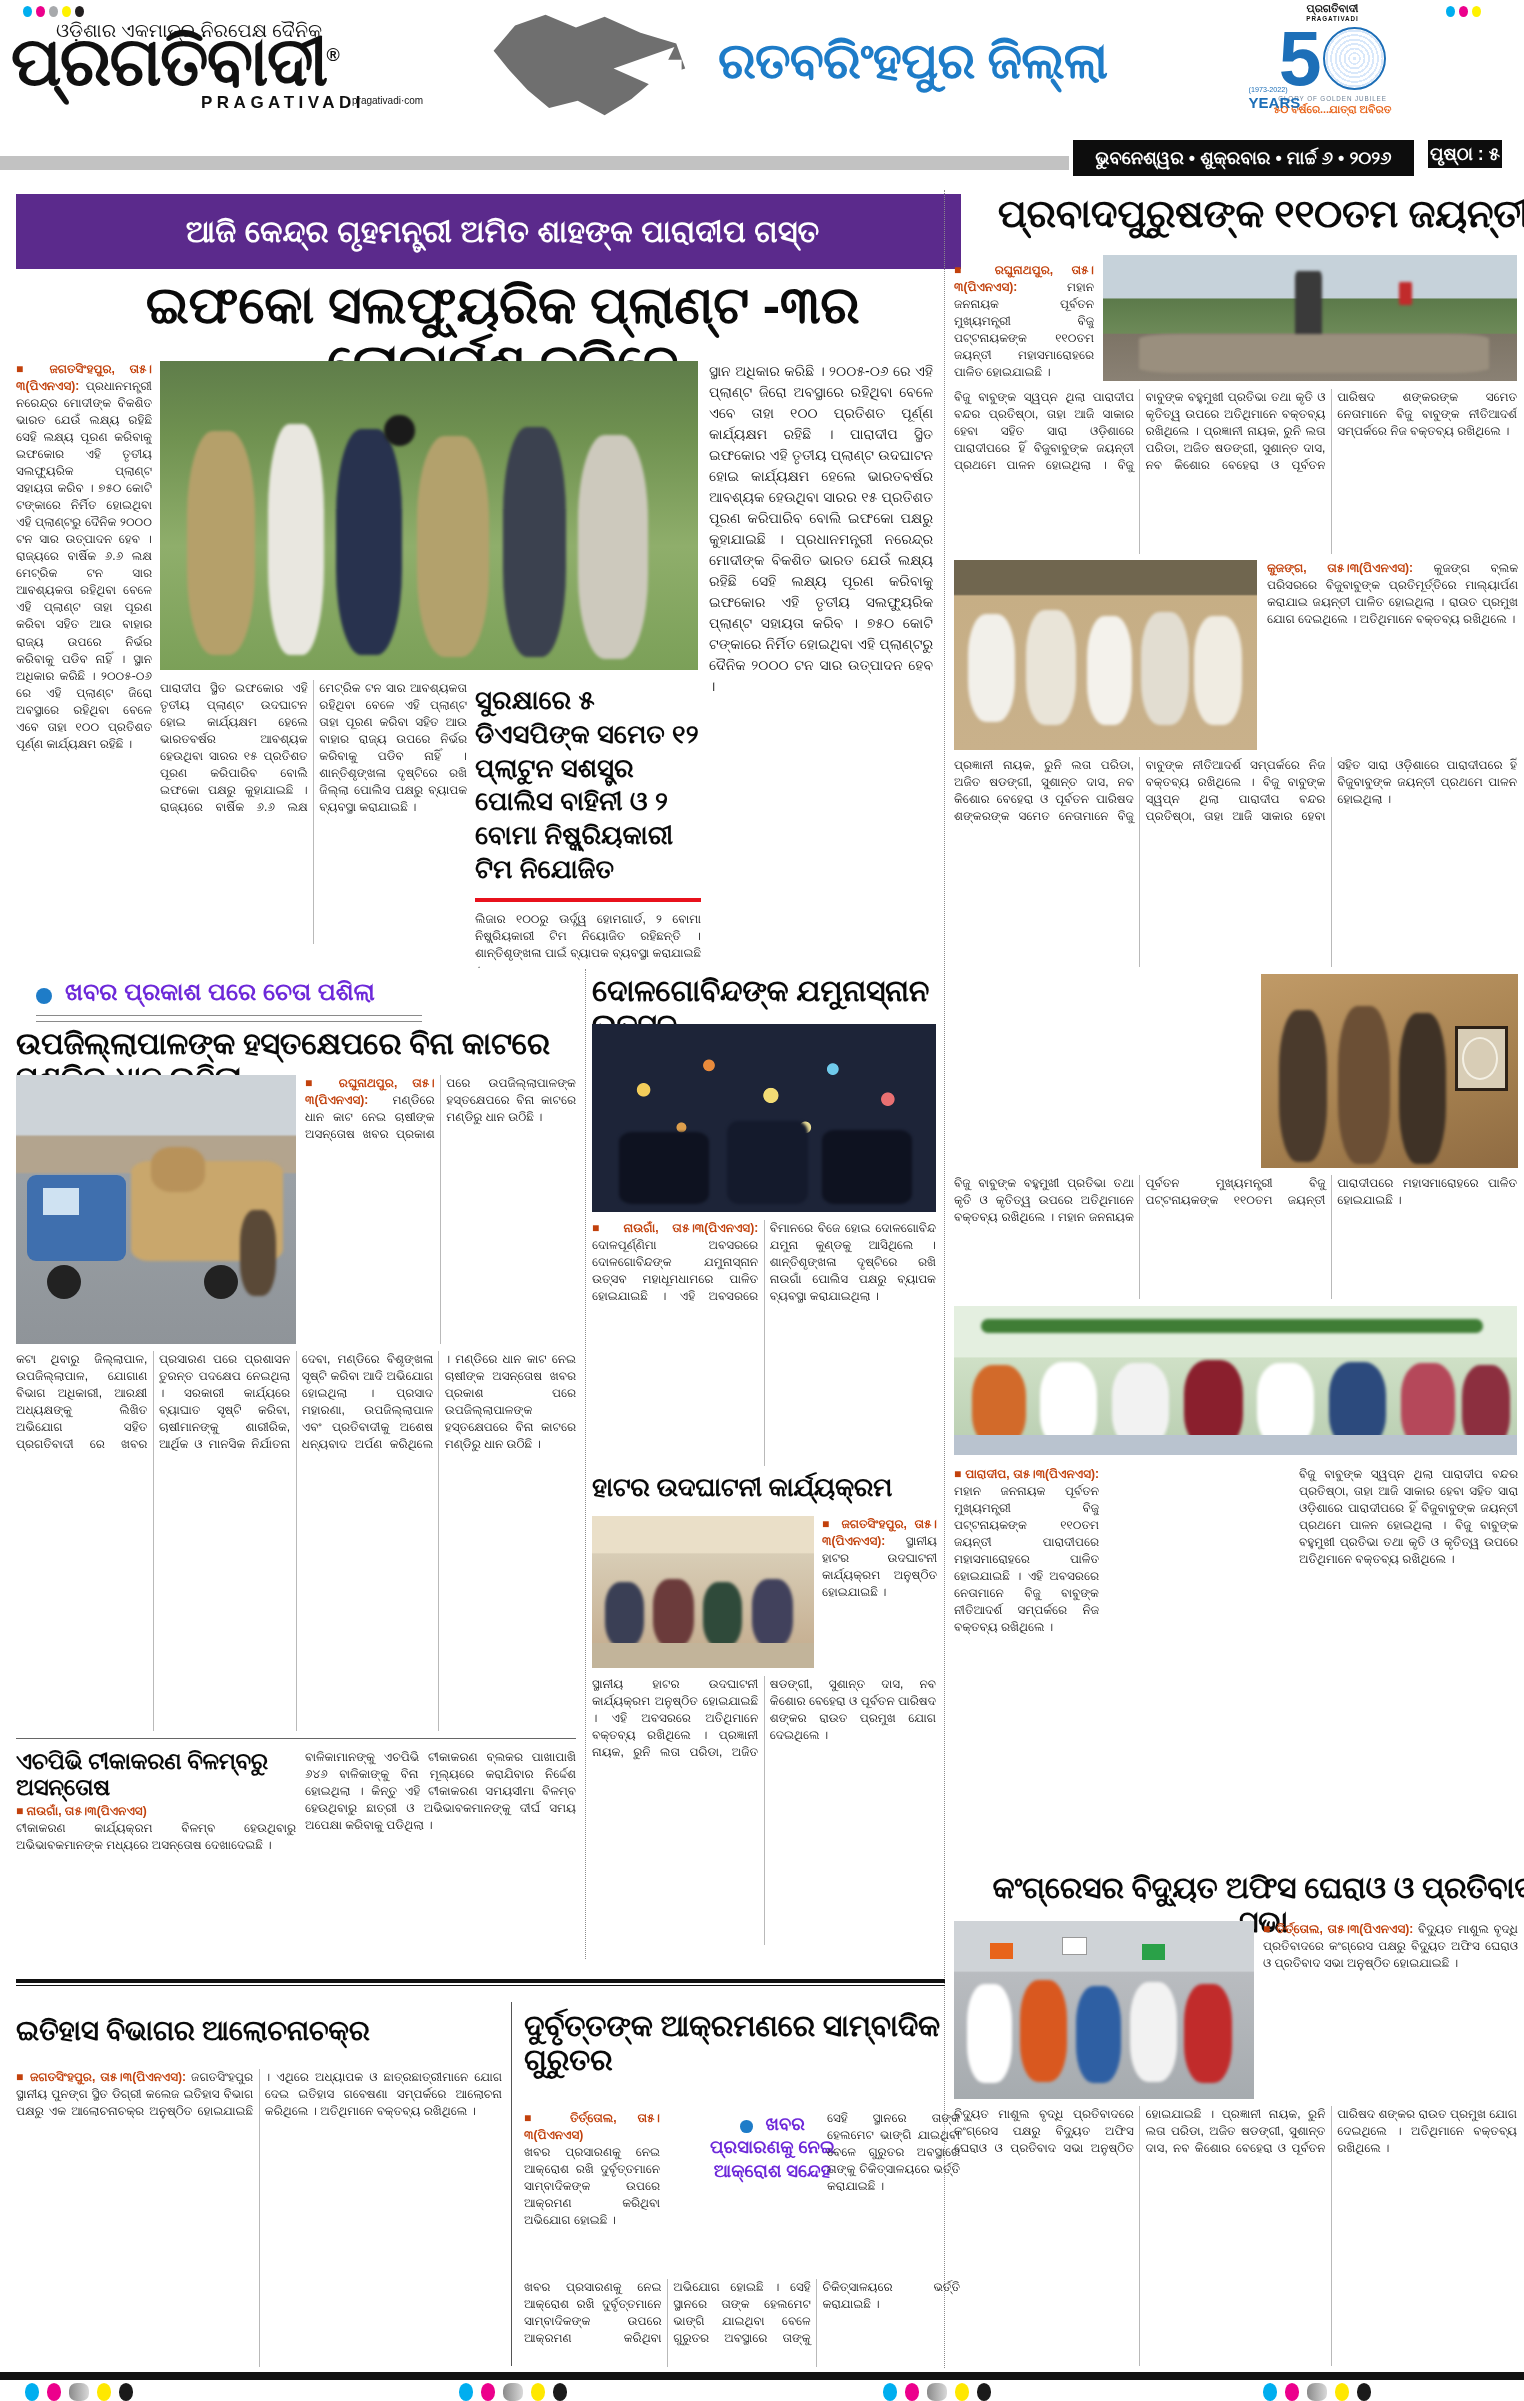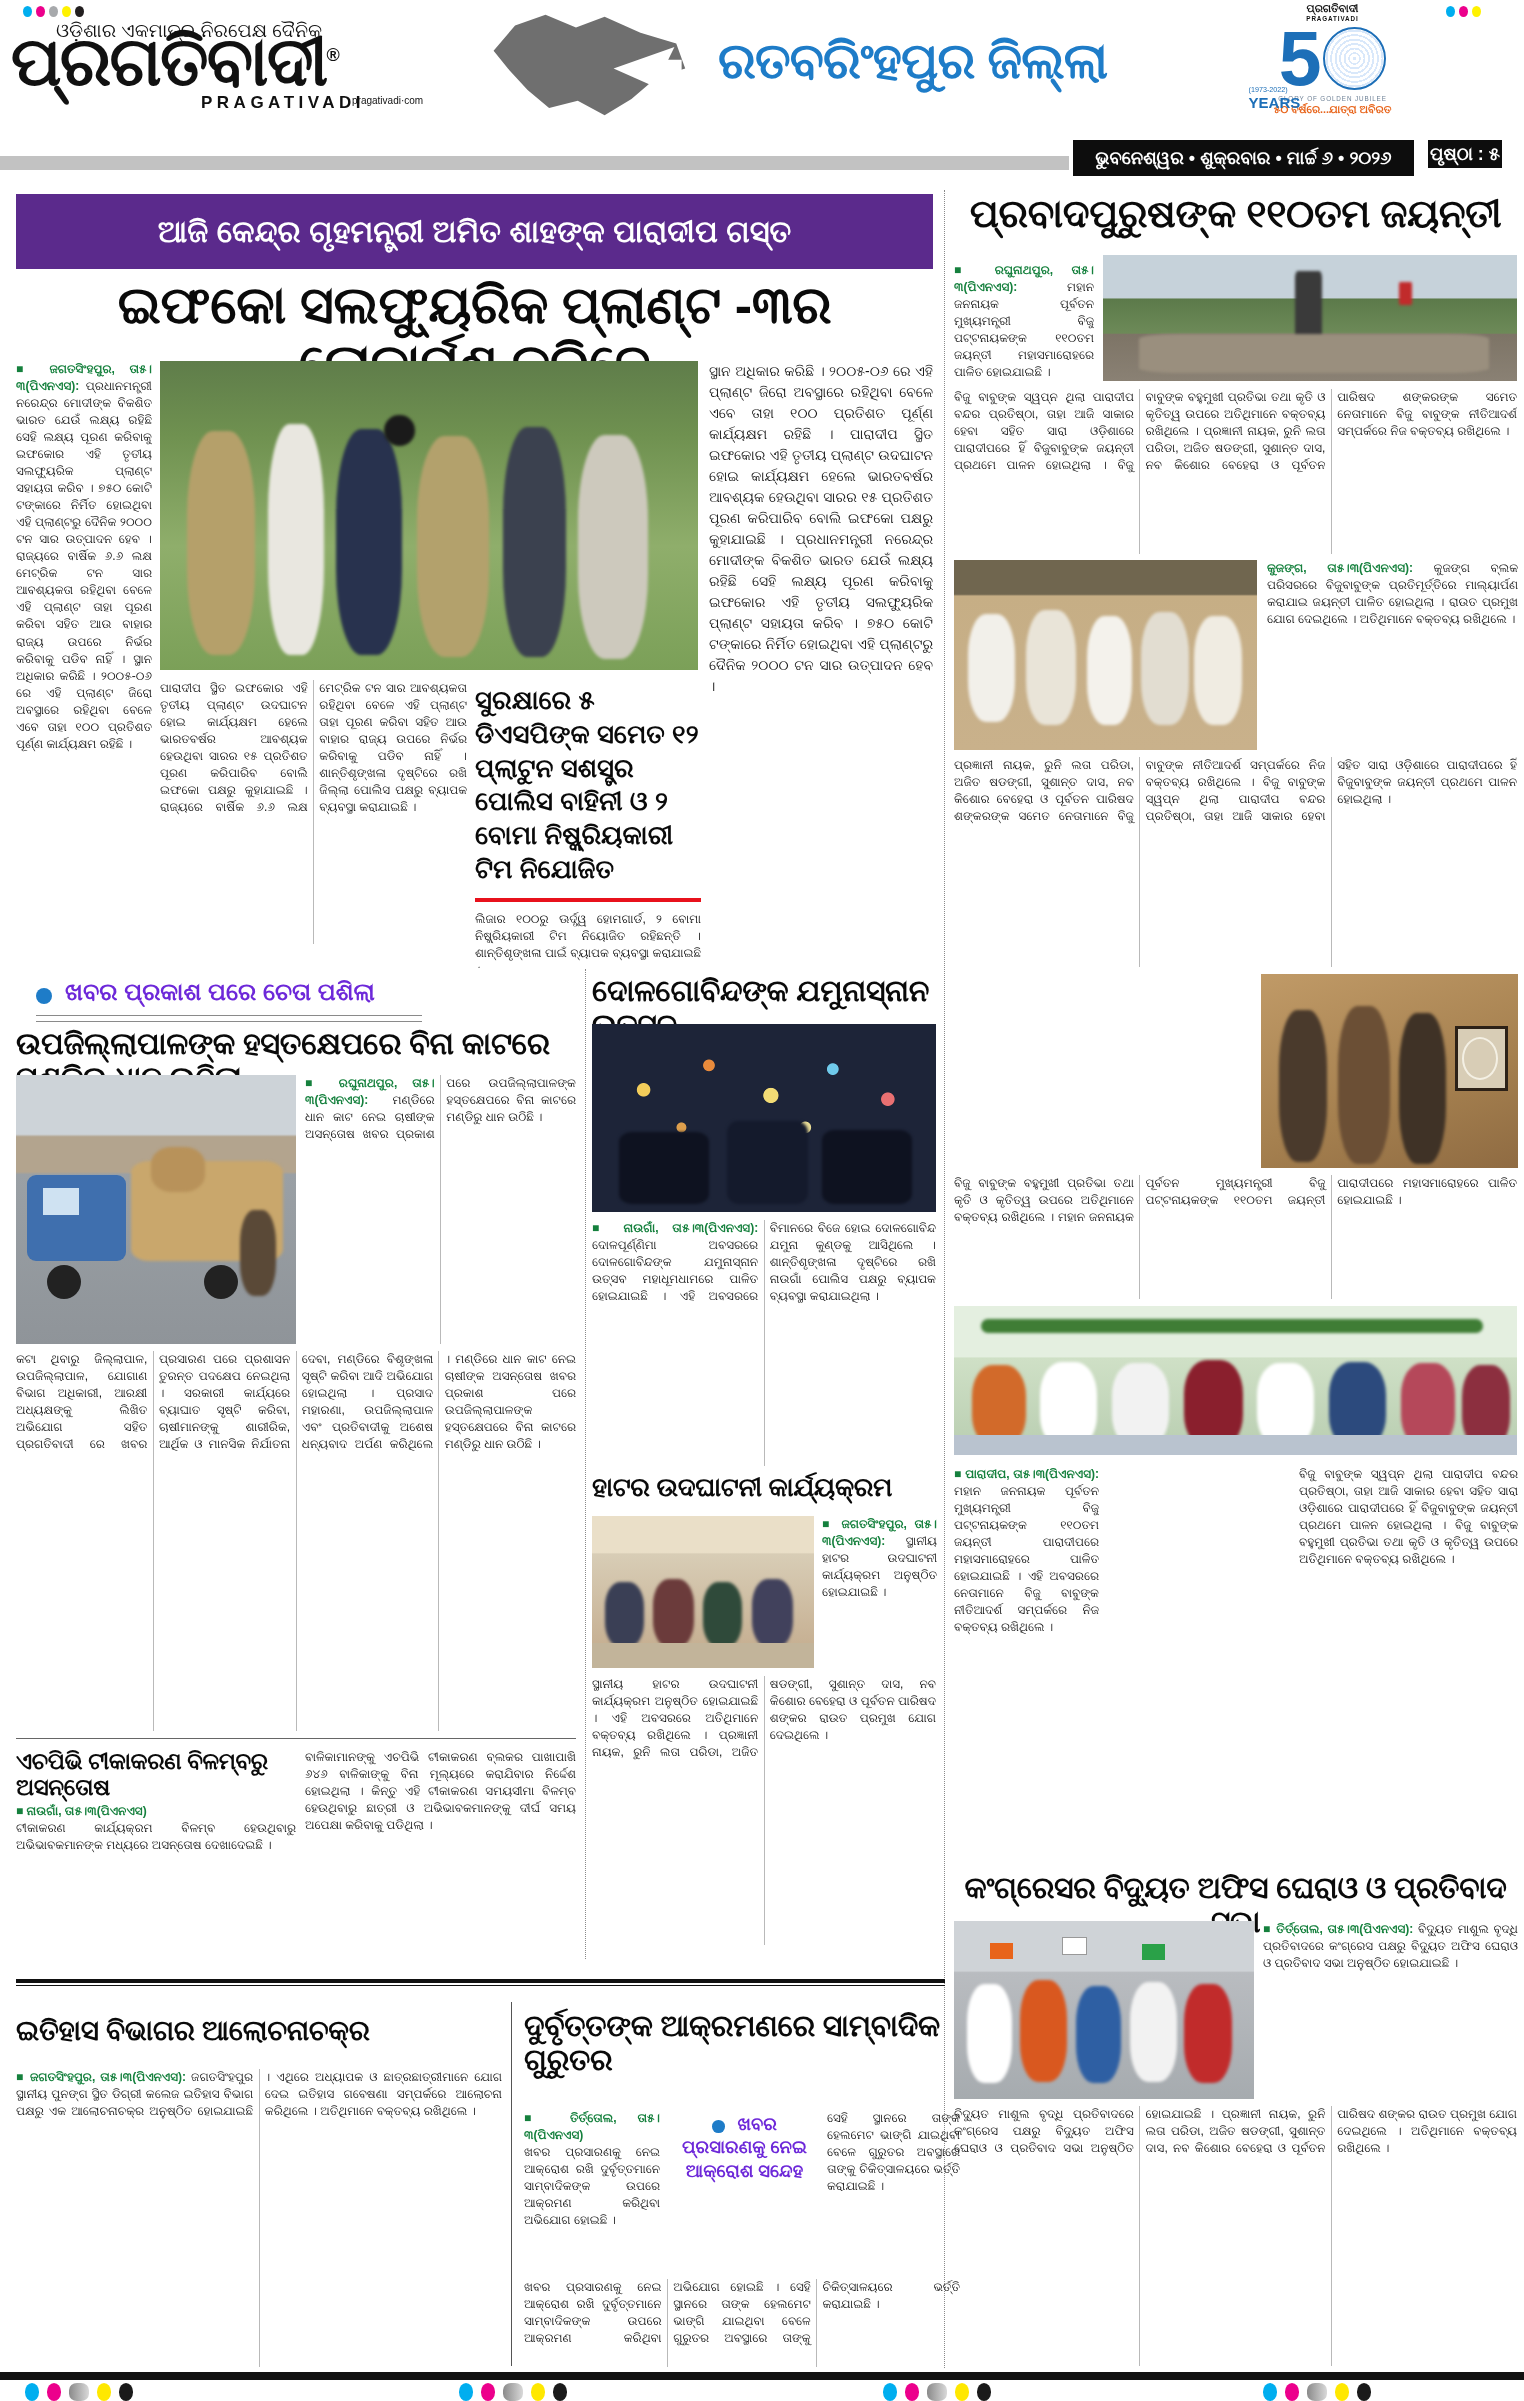--- a/index.html
+++ b/index.html
@@ -3,23 +3,23 @@
 <meta charset="utf-8">
 <style>
   html,body{margin:0;padding:0;background:#e9e9e9;}
   #page{position:relative;width:1525px;height:2401px;background:#ffffff;margin:0 auto;
         font-family:"Liberation Sans","DejaVu Sans",sans-serif;color:#111;overflow:hidden;}
   .abs{position:absolute;}
   .bt{font-size:12px;line-height:1.42;text-align:justify;color:#161616;overflow:hidden;word-break:break-word;}
   .c2{column-count:2;column-gap:11.7px;column-rule:0.9px solid #b9b9b9;}
   .c3{column-count:3;column-gap:11.7px;column-rule:0.9px solid #b9b9b9;}
   .c4{column-count:4;column-gap:11.7px;column-rule:0.9px solid #b9b9b9;}
-  .dl{font-weight:bold;color:#15803d;}
+  .dl{font-weight:bold;color:#c2410c;}
   .hl{font-weight:900;color:#0a0a0a;letter-spacing:-0.4px;line-height:1.12;}
-  .ctr{text-align:center;}
+  .ctr{text-align:center;padding-left:28px;}
   .ph{position:absolute;overflow:hidden;background:#c8c8c8;}
   .fg{position:absolute;filter:blur(1.4px);border-radius:38%;}
   .dotv{border-left:1.8px dotted #8a8a8a;width:0;}
   .solv{border-left:0.9px solid #555;width:0;}
   .bdot{display:inline-block;width:16px;height:16px;border-radius:50%;background:#1e7cc8;vertical-align:middle;margin-right:9px;}
   .kick{font-weight:700;color:#6d28d9;}
   .ell{display:inline-block;border-radius:50%;}
   .purple{background:#5b2a8c;color:#fff;}
   .pq{font-size:26px;font-weight:900;line-height:1.3;color:#0a0a0a;}
   .redrule{height:4.5px;background:#e8111c;margin:10.8px 0 9px 0;}

